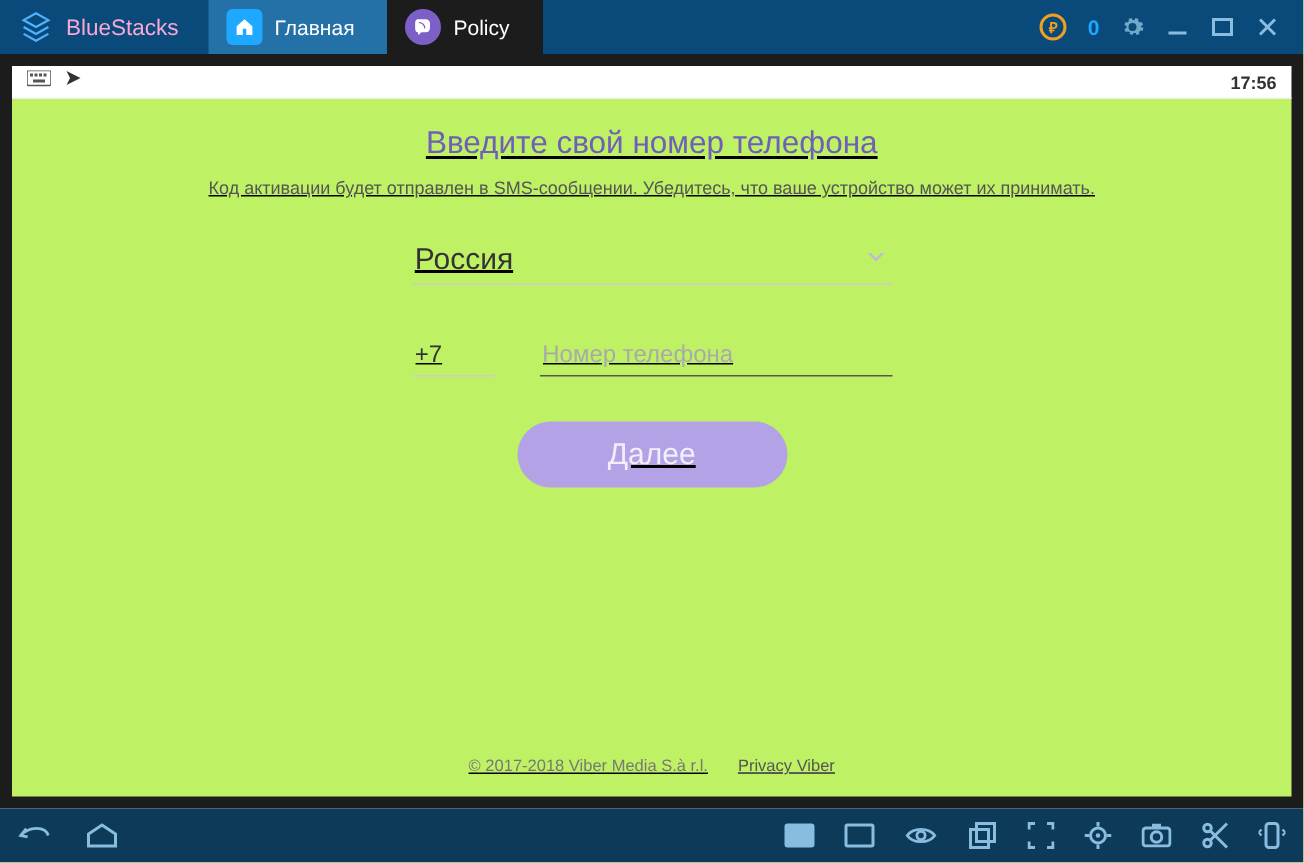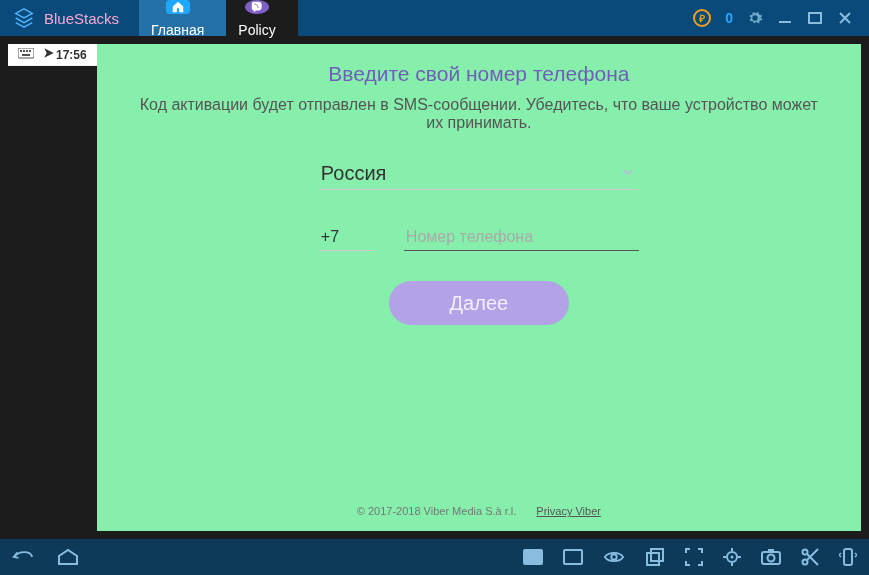--- a/index.html
+++ b/index.html
@@ -18,21 +18,20 @@
 .bs-logo {
   width:32px; height:32px; display:flex; align-items:center; justify-content:center;
   margin:0 4px 0 8px;
 }
 .bs-title { font-size:15px; color:#f9a8d4; margin-right:20px; }
 .tab {
   height:36px; display:flex; align-items:center;
   padding:0 22px 0 12px; gap:8px;
   font-size:14px; color:#fff;
   position:relative;
-  flex-direction:column;
 }
 .tab.home { background:#2471a8; }
 .tab.active { background:#1c1c1c; }
 .home-icon {
   width:24px; height:24px; background:#1fa8ff; border-radius:4px;
   display:flex; align-items:center; justify-content:center;
 }
 .viber-icon {
   width:24px; height:24px; background:#7d5fc8; border-radius:50%;
   display:flex; align-items:center; justify-content:center;
@@ -40,36 +39,37 @@
 .titlebar-right { margin-left:auto; display:flex; align-items:center; gap:14px; padding-right:16px; }
 .coin {
   width:18px; height:18px; border-radius:50%; border:2px solid #f0a020;
   display:flex; align-items:center; justify-content:center;
   font-size:10px; color:#f0a020; font-weight:bold;
 }
 .coin-count { color:#1fa8ff; font-size:14px; font-weight:600; }
 .win-btn { width:16px; height:16px; display:flex; align-items:center; justify-content:center; }
 .app-viewport {
   flex:1; background:#1c1c1c; padding:8px;
-  display:flex; 
+  display:flex; flex-direction:column;
 }
 .android-statusbar {
   height:22px; background:#fff; border-bottom:1px solid #eee;
   display:flex; align-items:center; justify-content:space-between;
   padding:0 10px;
 }
 .sb-left { display:flex; gap:8px; align-items:center; }
 .sb-time { font-size:12px; font-weight:600; color:#333; }
 .app-content {
-  flex:1; background:#86efac;
+  flex:1; background:#bef264;
   display:flex; flex-direction:column; align-items:center;
   padding-top:18px;
+  text-decoration:underline;
 }
 .heading { color:#6f5fb9; font-size:21px; font-weight:400; margin-bottom:10px; }
-.subheading { color:#555; font-size:16px; margin-bottom:26px; text-align:center; padding:0 40px; }
+.subheading { color:#555; font-size:12px; margin-bottom:26px; text-align:center; padding:0 40px; }
 .country-row {
   width:320px; display:flex; align-items:center;
   border-bottom:1px solid #ccc; padding:4px 2px; margin-bottom:34px;
   justify-content:space-between;
 }
 .country-label { font-size:20px; color:#333; }
 .chev { color:#bfb5e0; }
 .phone-row { display:flex; gap:30px; width:320px; margin-bottom:30px; }
 .ccode {
   width:55px; border:0; border-bottom:1px solid #ccc;

